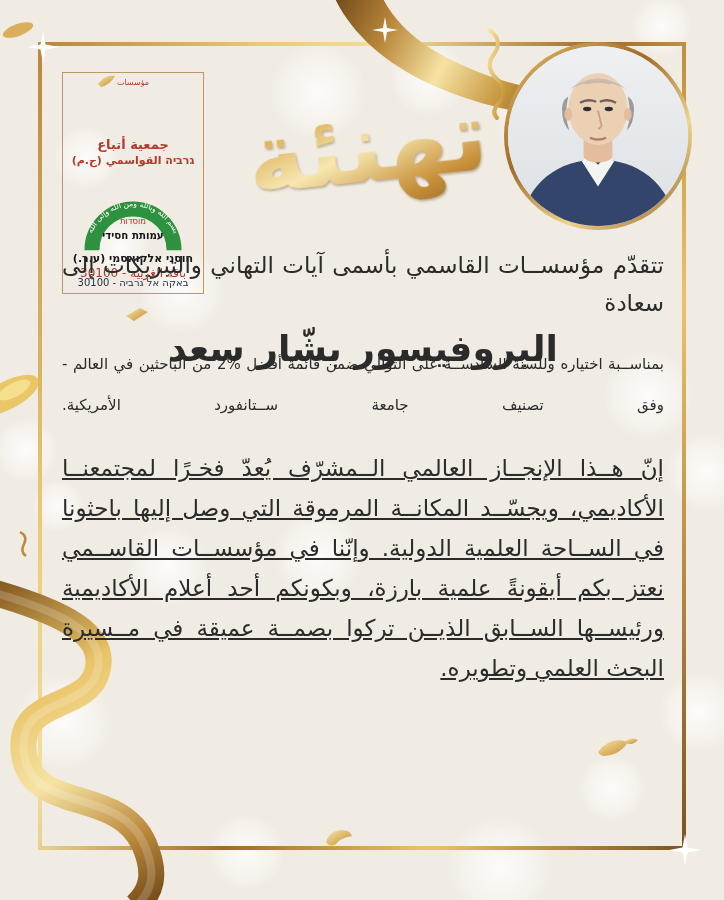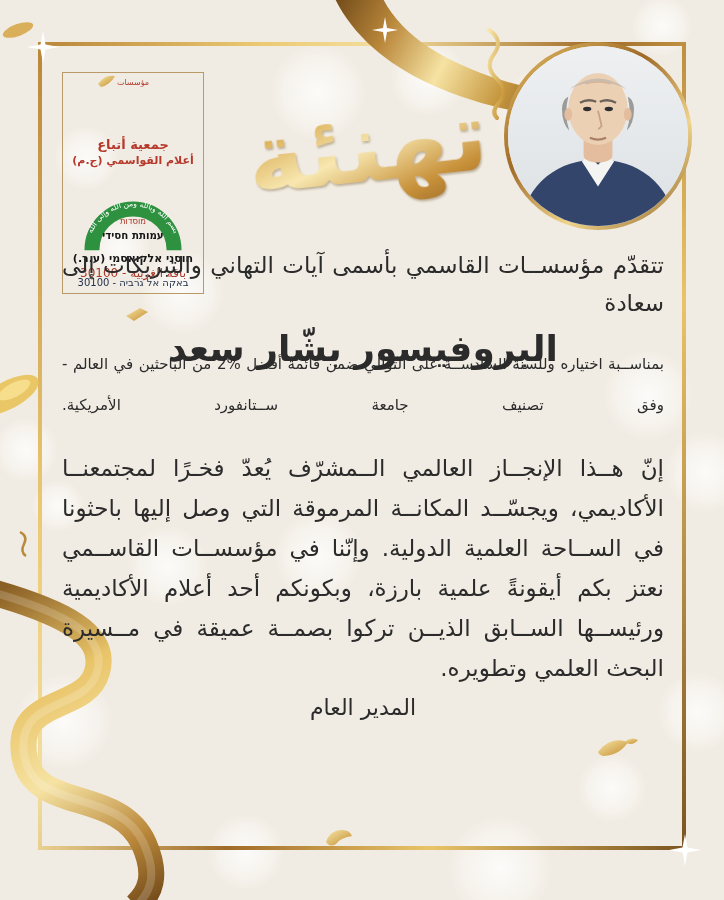--- a/index.html
+++ b/index.html
@@ -47,21 +47,21 @@
     background:linear-gradient(140deg,#e7c36a 0%,#a06b28 38%,#f0d48a 68%,#8a5f25 100%);
     padding:4px;box-sizing:border-box;
   }
   .photo-inner{width:100%;height:100%;border-radius:50%;overflow:hidden;background:#e9ebec;}
 
   
   .txt{position:absolute;left:62px;width:602px;direction:rtl;}
   .greeting{top:246px;font-size:23px;text-align:justify;text-align-last:justify;line-height:38px;}
   .honoree{top:288px;font-size:36px;font-weight:bold;text-align:center;line-height:50px;margin-top:36px;}
   .occasion{top:344px;font-size:15px;line-height:41px;text-align:justify;text-align-last:justify;}
-  .bodytxt{top:448px;font-size:23px;line-height:40px;text-align:justify;}
+  .bodytxt{top:448px;font-size:23px;line-height:40px;text-align:justify;text-decoration:underline;}
   .signature{top:688px;text-align:center;line-height:40px;}
   .sig-org,.sig-title{font-size:22px;}
   .sig-name{font-size:24px;font-weight:bold;}
 </style>
 </head>
 <body>
 
 <svg class="layer" viewBox="0 0 724 900" xmlns="http://www.w3.org/2000/svg" aria-hidden="true">
   <defs>
     <radialGradient id="bok" cx="50%" cy="50%" r="50%">
@@ -151,21 +151,21 @@
     <g transform="translate(385,30)">
         <path d="M0,-13 L2,-2 L13,0 L2,2 L0,13 L-2,2 L-13,0 L-2,-2 Z"></path>
         <circle r="2.2"></circle>
       </g>
   </g>
 </svg>
 
 <div class="logo-card">
   <div class="logo-l1">مؤسسات</div>
   <div class="logo-l2">جمعية أتباع</div>
-  <div class="logo-l3">أعلام القواسمي (ج.م)</div>
+  <div class="logo-l3">גרביה القواسمي (ج.م)</div>
   <svg width="126" height="84" viewBox="0 0 130 90" xmlns="http://www.w3.org/2000/svg" aria-hidden="true">
     <path id="archBand" d="M21,88 A44,44 0 1 1 109,88" stroke="#2e9140" stroke-width="16" fill="none"></path>
     <path id="archTextPath" d="M17,89 A48,48 0 1 1 113,89" fill="none"></path>
     <text font-size="8" fill="#ffffff" direction="rtl">
       <textPath href="#archTextPath" startOffset="50%" text-anchor="middle">بسم الله وبالله ومن الله وإلى الله</textPath>
     </text>
     <text x="65" y="60" text-anchor="middle" font-size="9" fill="#a83226" direction="rtl">מוסדות</text>
     <text x="65" y="76" text-anchor="middle" font-size="11" font-weight="bold" fill="#161616" direction="rtl">עמותת חסידי</text>
   </svg>
   <div class="logo-heb">חוסני אלקואסמי (ע.ר.)</div>
@@ -204,14 +204,13 @@
     </svg>
   </div>
 </div>
 
 <div class="txt greeting">تتقدّم مؤسســات القاسمي بأسمى آيات التهاني والتبريكات إلى سعادة</div>
 <div class="txt honoree">البروفيسور بشّار سعد</div>
 <div class="txt occasion">بمناســبة اختياره وللسنة السادســة على التوالي ضمن قائمة أفضل %2 من الباحثين في العالم - وفق تصنيف جامعة ســتانفورد الأمريكية.</div>
 <div class="txt bodytxt">إنّ هــذا الإنجــاز العالمي الــمشرّف يُعدّ فخـرًا لمجتمعنــا الأكاديمي، ويجسّــد المكانــة المرموقة التي وصل إليها باحثونا في الســاحة العلمية الدولية. وإنّنا في مؤسســات القاســمي نعتز بكم أيقونةً علمية بارزة، وبكونكم أحد أعلام الأكاديمية ورئيســها الســابق الذيــن تركوا بصمــة عميقة في مــسيرة البحث العلمي وتطويره.</div>
 
 <div class="txt signature" style="left:62px;width:602px;">
-  <div class="sig-title">المدير العام</div>
 </div>
 
 </body></html>

